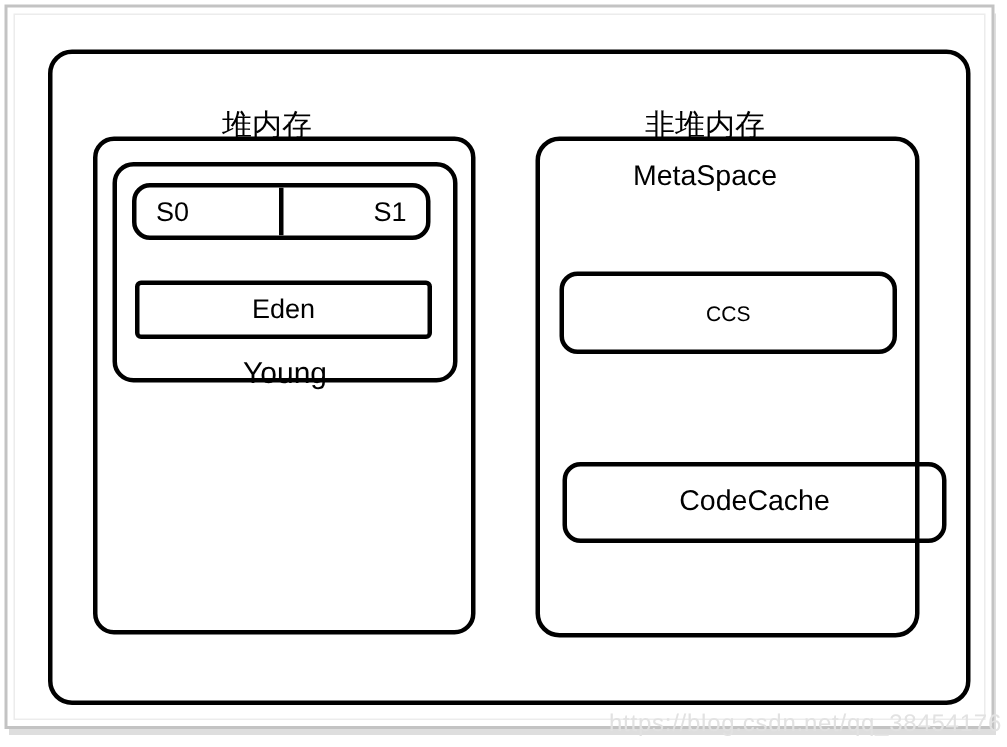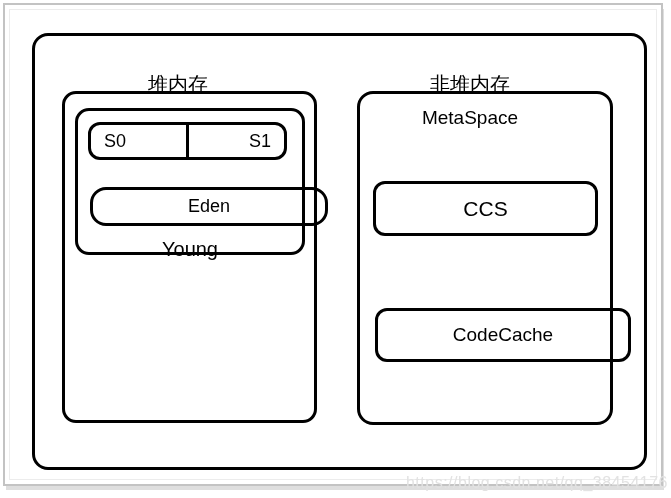--- a/index.html
+++ b/index.html
@@ -88,22 +88,22 @@
     align-items: center;
     justify-content: center;
     font-size: 18px;
   }
   .survivor-divider {
     width: 3px;
     background: #000000;
   }
   .eden-box {
     left: 85px; top: 182px;
-    width: 238px; height: 39px;
-    border-radius: 16px;
+    width: 198px; height: 39px;
+    border-radius: 4px;
     font-size: 18px;
   }
   .young-label {
     position: absolute;
     left: 70px; top: 222px;
     width: 230px;
     text-align: center;
     font-size: 20px;
     line-height: 24px;
     color: #000000;
@@ -128,21 +128,21 @@
     text-align: center;
     font-size: 19px;
     line-height: 23px;
     color: #000000;
     transform: translateX(-15px);
   }
   .ccs-box {
     left: 368px; top: 176px;
     width: 225px; height: 55px;
     border-radius: 12px;
-    font-size: 21px;
+    font-size: 14px;
   }
   .codecache-box {
     left: 370px; top: 303px;
     width: 256px; height: 54px;
     border-radius: 12px;
     font-size: 19px;
   }
   .watermark {
     position: absolute;
     left: 400px; top: 470px;

